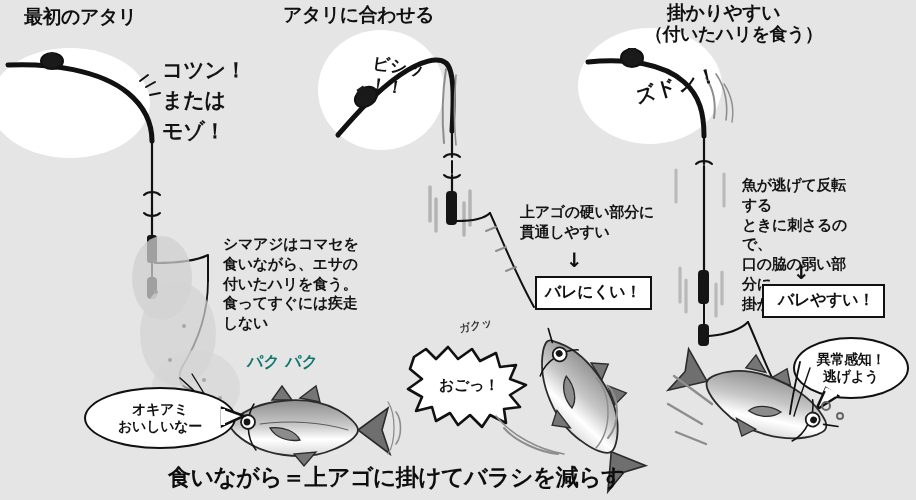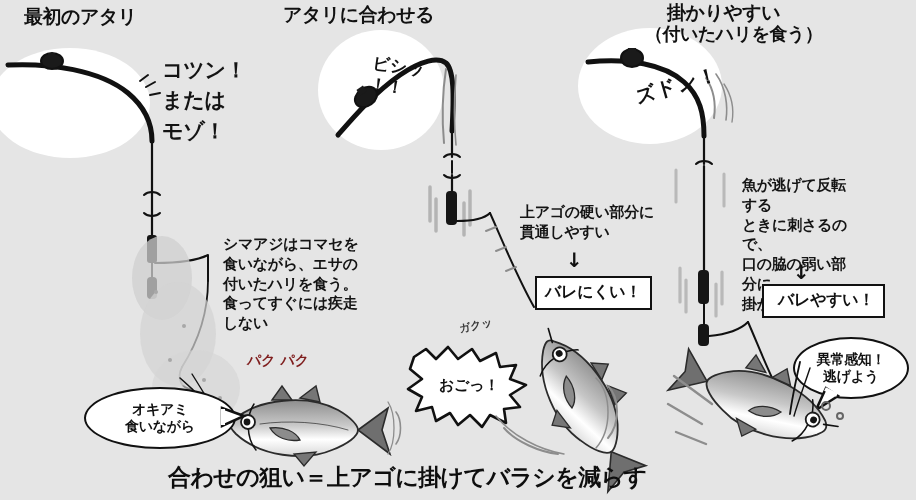--- a/index.html
+++ b/index.html
@@ -64,22 +64,22 @@
     font-size: 17px;
     line-height: 1.0;
     transform: rotate(8deg);
   }
   .sfx-zudon {
     font-size: 20px;
     transform: rotate(-16deg);
     letter-spacing: 1px;
   }
   .sfx-paku {
-    font-size: 14px;
-    color: #7f1d1d;
+    font-size: 16px;
+    color: #0f766e;
   }
   .sfx-gaku {
     font-size: 11px;
     color: #3a3a3a;
     transform: rotate(-12deg);
   }
 
   
   .boxed {
     position: absolute;
@@ -236,21 +236,21 @@
     <path class="motion" d="M176,20 C184,32 184,60 176,72" stroke-width="1.3"></path>
   </svg>
 
   <svg class="abs" width="80" height="80" style="left:178px; top:372px;">
     <path class="ink" d="M2,6 C18,20 32,34 44,46" stroke-width="1.6"></path>
     <path class="ink" d="M14,2 C24,18 34,34 42,48" stroke-width="1.4"></path>
     <path class="ink" d="M44,46 C50,50 54,48 52,42" stroke-width="1.5"></path>
   </svg>
 
   <div class="balloon-oval" style="left:84px; top:387px; width:148px; height:58px;">オキアミ
-食いながら</div>
+おいしいなー</div>
   <svg class="abs" width="40" height="30" style="left:222px; top:404px;">
     <path d="M0,4 L22,12 L0,22 Z" fill="#fff" stroke="#111" stroke-width="2.5"></path>
     <path d="M1,5 L1,21" stroke="#fff" stroke-width="4"></path>
   </svg>
 
   <div class="blob" style="left:318px; top:30px; width:126px; height:120px;"></div>
 
   <div class="panel-title" style="left:283px; top:4px;">アタリに合わせる</div>
 
   <svg class="abs" width="170" height="420" style="left:330px; top:35px;">
@@ -394,15 +394,15 @@
     <path class="ink" d="M138,10 C132,28 126,44 122,58" stroke-width="1.4"></path>
 
     <path class="motion" d="M2,18 L40,46" stroke-width="2.4"></path>
     <path class="motion" d="M-4,46 L30,66" stroke-width="2.4"></path>
     <path class="motion" d="M4,74 L34,86" stroke-width="2.4"></path>
 
     <circle cx="154" cy="48" r="4" fill="none" stroke="#666" stroke-width="2"></circle>
     <circle cx="168" cy="58" r="3" fill="none" stroke="#666" stroke-width="2"></circle>
   </svg>
 
-  <div class="caption" style="left:168px; top:462px;">合わせの狙い＝上アゴに掛けてバラシを減らす</div>
+  <div class="caption" style="left:168px; top:462px;">食いながら＝上アゴに掛けてバラシを減らす</div>
 
 </div>
 
 </body></html>

